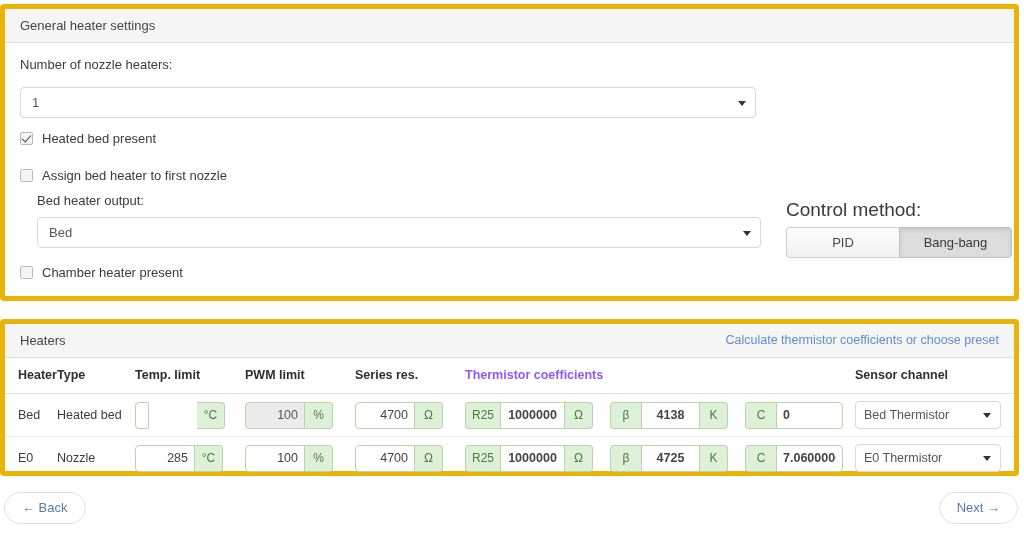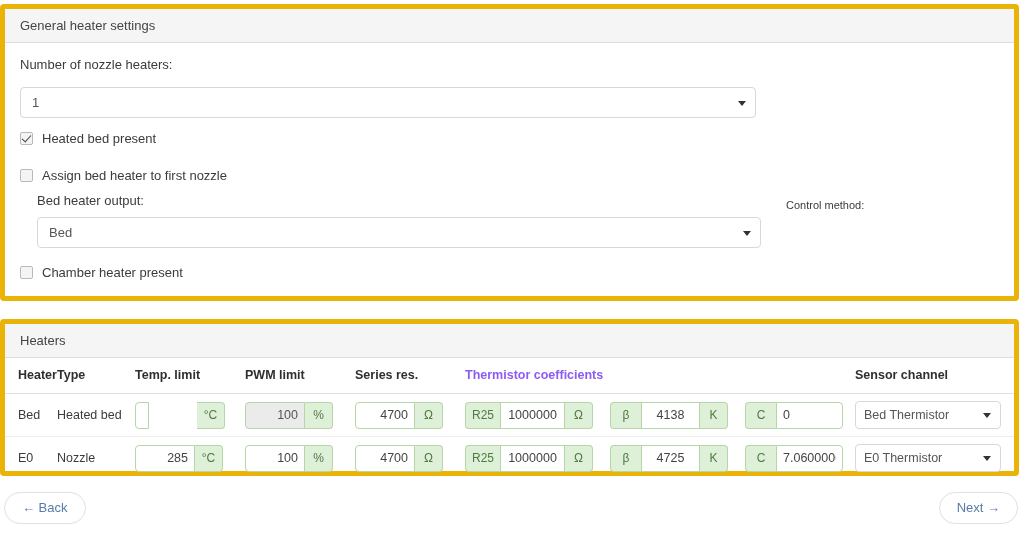--- a/index.html
+++ b/index.html
@@ -108,21 +108,21 @@
     border-width: 0 1.7px 1.7px 0;
     transform: rotate(42deg);
   }
   .chk-label { font-size: 13px; color: #3b3b3b; cursor: pointer; }
 
   .indent-block { margin: 10px 0 0 17px; width: 724px; }
   .indent-block .field-label { margin-bottom: 9px; }
 
   
   .ctrl-wrap { position: absolute; left: 781px; top: 190px; width: 226px; }
-  .ctrl-label { font-size: 11px; color: #3b3b3b; margin-bottom: 6px; display: block; }
+  .ctrl-label { font-size: 19px; color: #3b3b3b; margin-bottom: 6px; display: block; }
   .btn-group { display: flex; width: 226px; }
   .btn-tog {
     flex: 1 1 50%;
     height: 31px;
     font-size: 13px;
     font-family: "Liberation Sans", sans-serif;
     color: #4a4a4a;
     background: linear-gradient(#fdfdfd, #f0f0f0);
     border: 1px solid #cfcfcf;
     cursor: pointer;
@@ -198,21 +198,21 @@
     color: #444444;
     padding: 0 6px;
     height: 27px;
     line-height: 25px;
     text-align: right;
   }
   .ig-in.left { text-align: left; }
   .ig-in.center { text-align: center; }
   .ig-in.disabled { background: #ebebeb; color: #555; }
   .ig.noPre .ig-in { border-radius: 4px 0 0 4px; }
-  .ig.hasPre .ig-in { border-radius: 0; }
+  .ig.hasPre .ig-in { border-radius: 0; font-weight: bold; }
   .ig.noPost .ig-in { border-radius: 0 4px 4px 0; }
 
   .sensor-select {
     width: 100%;
     height: 28px;
     padding: 3px 22px 3px 8px;
     font-size: 12.5px;
     font-family: "Liberation Sans", sans-serif;
     color: #555555;
     background: #ffffff;
@@ -280,26 +280,31 @@
 
       <div class="chk-row" style="margin-top:17px;">
         <span class="chk-box" id="chk-chamber"></span>
         <span class="chk-label">Chamber heater present</span>
       </div>
 
     </div>
 
     <div class="ctrl-wrap">
       <span class="ctrl-label">Control method:</span>
+      <div class="btn-group">
+        <button class="btn-tog">PID</button>
+        <button class="btn-tog active">Bang-bang</button>
+      </div>
     </div>
   </div>
 
   <div class="panel" id="heaters-panel">
     <div class="panel-heading">
       <span class="panel-title">Heaters</span>
+      <a class="heading-link">Calculate thermistor coefficients or choose preset</a>
     </div>
     <div class="panel-body">
       <table class="heaters">
         <thead>
           <tr>
             <th class="c-heater">Heater</th>
             <th class="c-type">Type</th>
             <th class="c-temp">Temp. limit</th>
             <th class="c-pwm">PWM limit</th>
             <th class="c-ser">Series res.</th>

